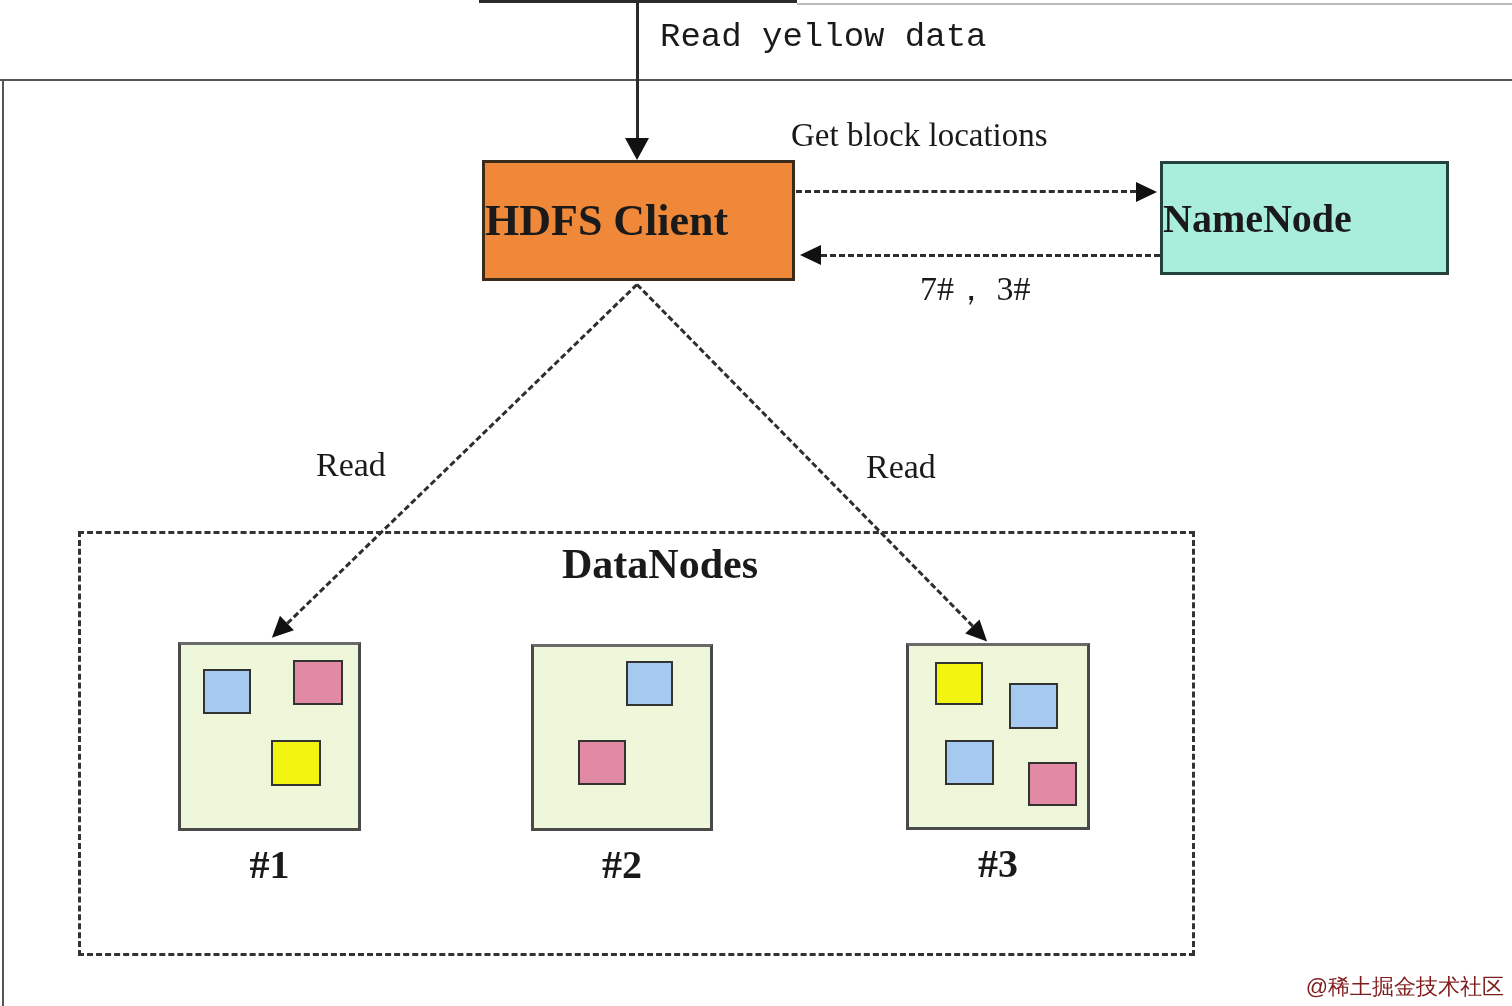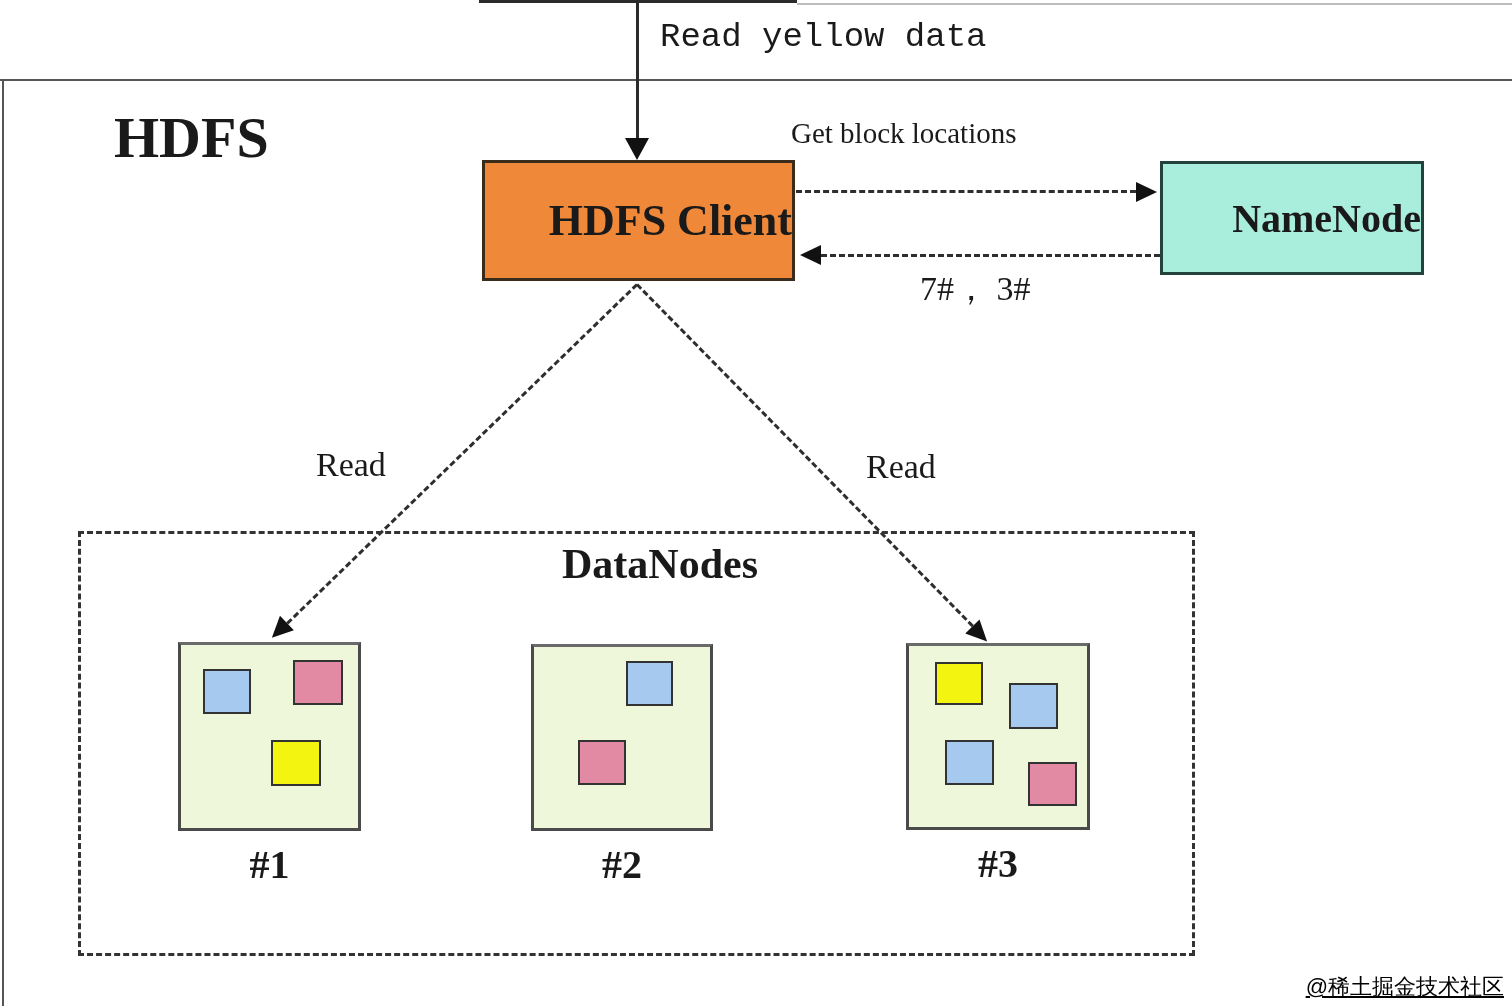--- a/index.html
+++ b/index.html
@@ -13,62 +13,61 @@
   
   .arrow{position:absolute;height:0;transform-origin:0 50%;}
   .arrow.dashed{border-top:3px dashed #2e2e2e;}
   .arrow .head{
     position:absolute;right:-21px;top:-11px;width:0;height:0;
     border-top:10px solid transparent;border-bottom:10px solid transparent;
     border-left:21px solid #111;
   }
   
   .node-box{
-    position:absolute;display:flex;align-items:center;justify-content:flex-end;
+    position:absolute;display:flex;align-items:center;justify-content:flex-start;
     box-sizing:border-box;font-weight:bold;
   }
   #client-box{left:482px;top:160px;width:313px;height:121px;background:#F0883A;border:3px solid #3a2b1a;font-size:44px;}
-  #namenode-box{left:1160px;top:161px;width:264px;height:114px;background:#A9EDDC;border:3px solid #24423c;font-size:40px;}
+  #namenode-box{left:1160px;top:161px;width:289px;height:114px;background:#A9EDDC;border:3px solid #24423c;font-size:40px;}
   
   .lbl{position:absolute;white-space:nowrap;}
   #hdfs-title{left:114px;top:104px;font-size:58px;font-weight:bold;}
   #read-yellow{left:660px;top:18px;font-size:34px;font-family:Liberation Mono, monospace;}
-  #get-block{left:791px;top:117px;font-size:29px;}
+  #get-block{left:791px;top:117px;font-size:33px;}
   #block-reply{left:920px;top:266px;font-size:34px;}
   #read-left{left:316px;top:446px;font-size:34px;}
   #read-right{left:866px;top:448px;font-size:34px;}
   
   #dn-container{left:78px;top:531px;width:1117px;height:425px;border:3px dashed #333;box-sizing:border-box;}
   #dn-title{left:660px;top:540px;transform:translateX(-50%);font-size:42px;font-weight:bold;}
   .dnode{position:absolute;}
   .dnbox{position:relative;background:#EFF7DB;border:3px solid #4a4a4a;box-sizing:border-box;border-top-color:#6a6a6a;}
   .dnlabel{text-align:center;font-size:40px;font-weight:bold;margin-top:10px;}
   #dn1{left:178px;top:642px;width:183px;}
   #dn1 .dnbox{width:183px;height:189px;}
   #dn2{left:531px;top:644px;width:182px;}
   #dn2 .dnbox{width:182px;height:187px;}
   #dn3{left:906px;top:643px;width:184px;}
   #dn3 .dnbox{width:184px;height:187px;}
   .block{position:absolute;border:2px solid #333;box-sizing:border-box;}
   
-  #watermark{right:8px;top:972px;font-size:22px;color:#000000;
-    font-family:"Liberation Sans","DejaVu Sans",sans-serif;text-decoration:underline;}
+  #watermark{right:8px;top:972px;font-size:22px;color:#7f1d1d;
+    font-family:"Liberation Sans","DejaVu Sans",sans-serif;}
 </style>
 </head>
 <body>
 
 <div id="canvas">
 
   <div class="hline" style="left:479px;top:0;width:318px;height:3px;background:#2b2b2b;"></div>
   <div class="hline" style="left:797px;top:3px;width:715px;height:2px;background:#bcbcbc;"></div>
 
   <div class="hline" style="left:0;top:79px;width:1512px;height:2px;"></div>
   <div class="vline" style="left:2px;top:79px;width:2px;height:927px;"></div>
 
-  <div class="lbl" id="hdfs-title">HDFS</div>
 
   <div class="vline" style="left:636px;top:2px;width:3px;height:138px;background:#2a2a2a;"></div>
   <div class="abs" style="left:625px;top:138px;width:0;height:0;border-left:12px solid transparent;border-right:12px solid transparent;border-top:22px solid #111;"></div>
   <div class="lbl" id="read-yellow">Read yellow data</div>
 
   <div class="node-box" id="client-box">
     <span>HDFS Client</span>
   </div>
 
   <div class="node-box" id="namenode-box">

